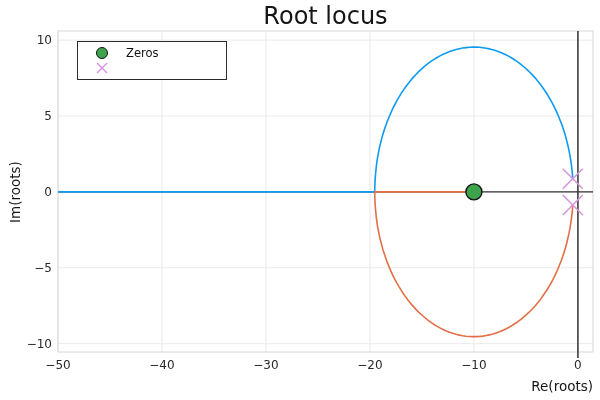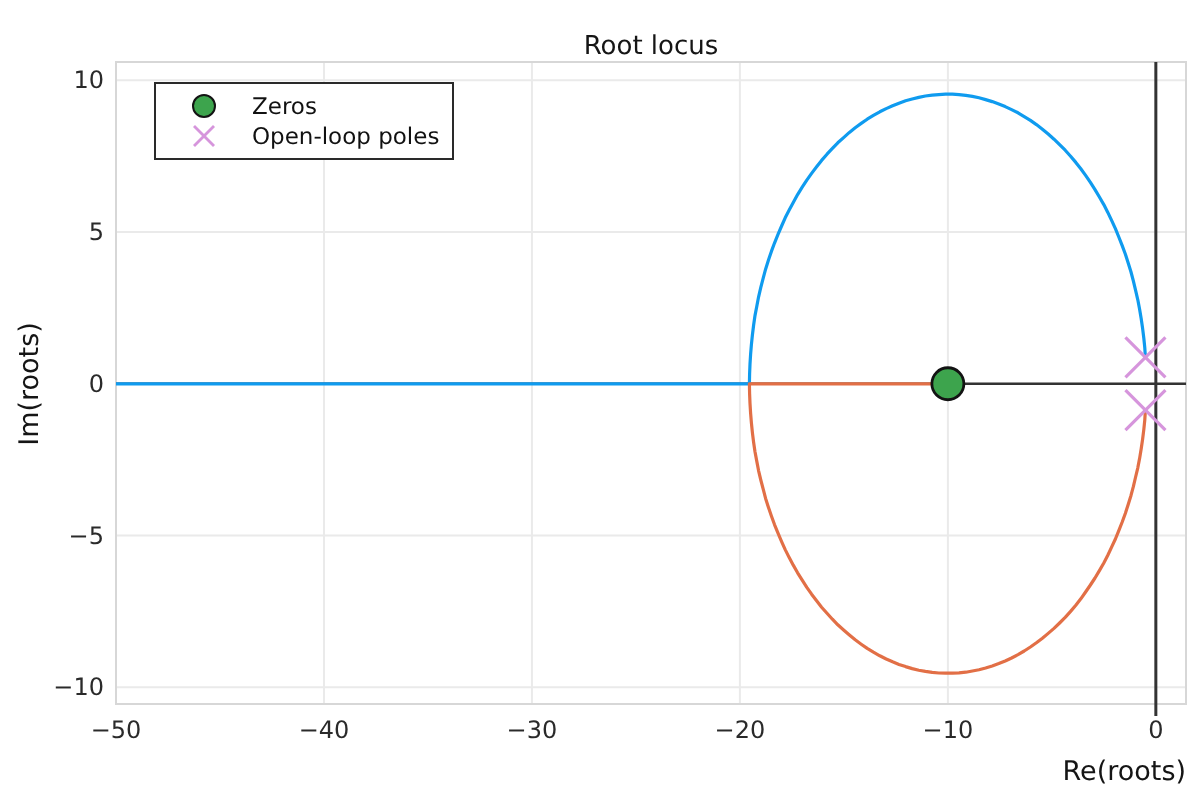--- a/index.html
+++ b/index.html
@@ -4,22 +4,22 @@
 <style>
   html, body { margin: 0; padding: 0; }
   body {
     width: 600px; height: 400px;
     background: #ffffff;
     font-family: "DejaVu Sans", "Liberation Sans", sans-serif;
     position: relative;
     overflow: hidden;
   }
   .title {
-    position: absolute; left: 58px; width: 535px; top: 16px;
-    text-align: center; font-size: 13px; color: #151515;
+    position: absolute; left: 58px; width: 535px; top: 2px;
+    text-align: center; font-size: 24px; color: #151515;
   }
   .xlabel {
     position: absolute; left: 58px; width: 535px; top: 378px;
     text-align: right; font-size: 13.5px; color: #151515;
   }
   .ylabel {
     position: absolute; left: 15px; top: 192px;
     transform: translate(-50%, -50%) rotate(-90deg);
     white-space: nowrap; font-size: 13.5px; color: #151515;
   }
@@ -89,17 +89,16 @@
     </span>
     <span class="legend-label">Zeros</span>
   </div>
   <div class="legend-row">
     <span class="legend-marker-cell">
       <svg width="14" height="14" id="legend-pole-x">
         <line x1="2" y1="2" x2="12" y2="12" stroke-width="1.4" stroke="#D695DC"></line>
         <line x1="2" y1="12" x2="12" y2="2" stroke-width="1.4" stroke="#D695DC"></line>
       </svg>
     </span>
-    <span class="legend-label">Open-loop poles</span>
   </div>
 </div>
 
 <div class="xlabel">Re(roots)</div>
 
 </body></html>

